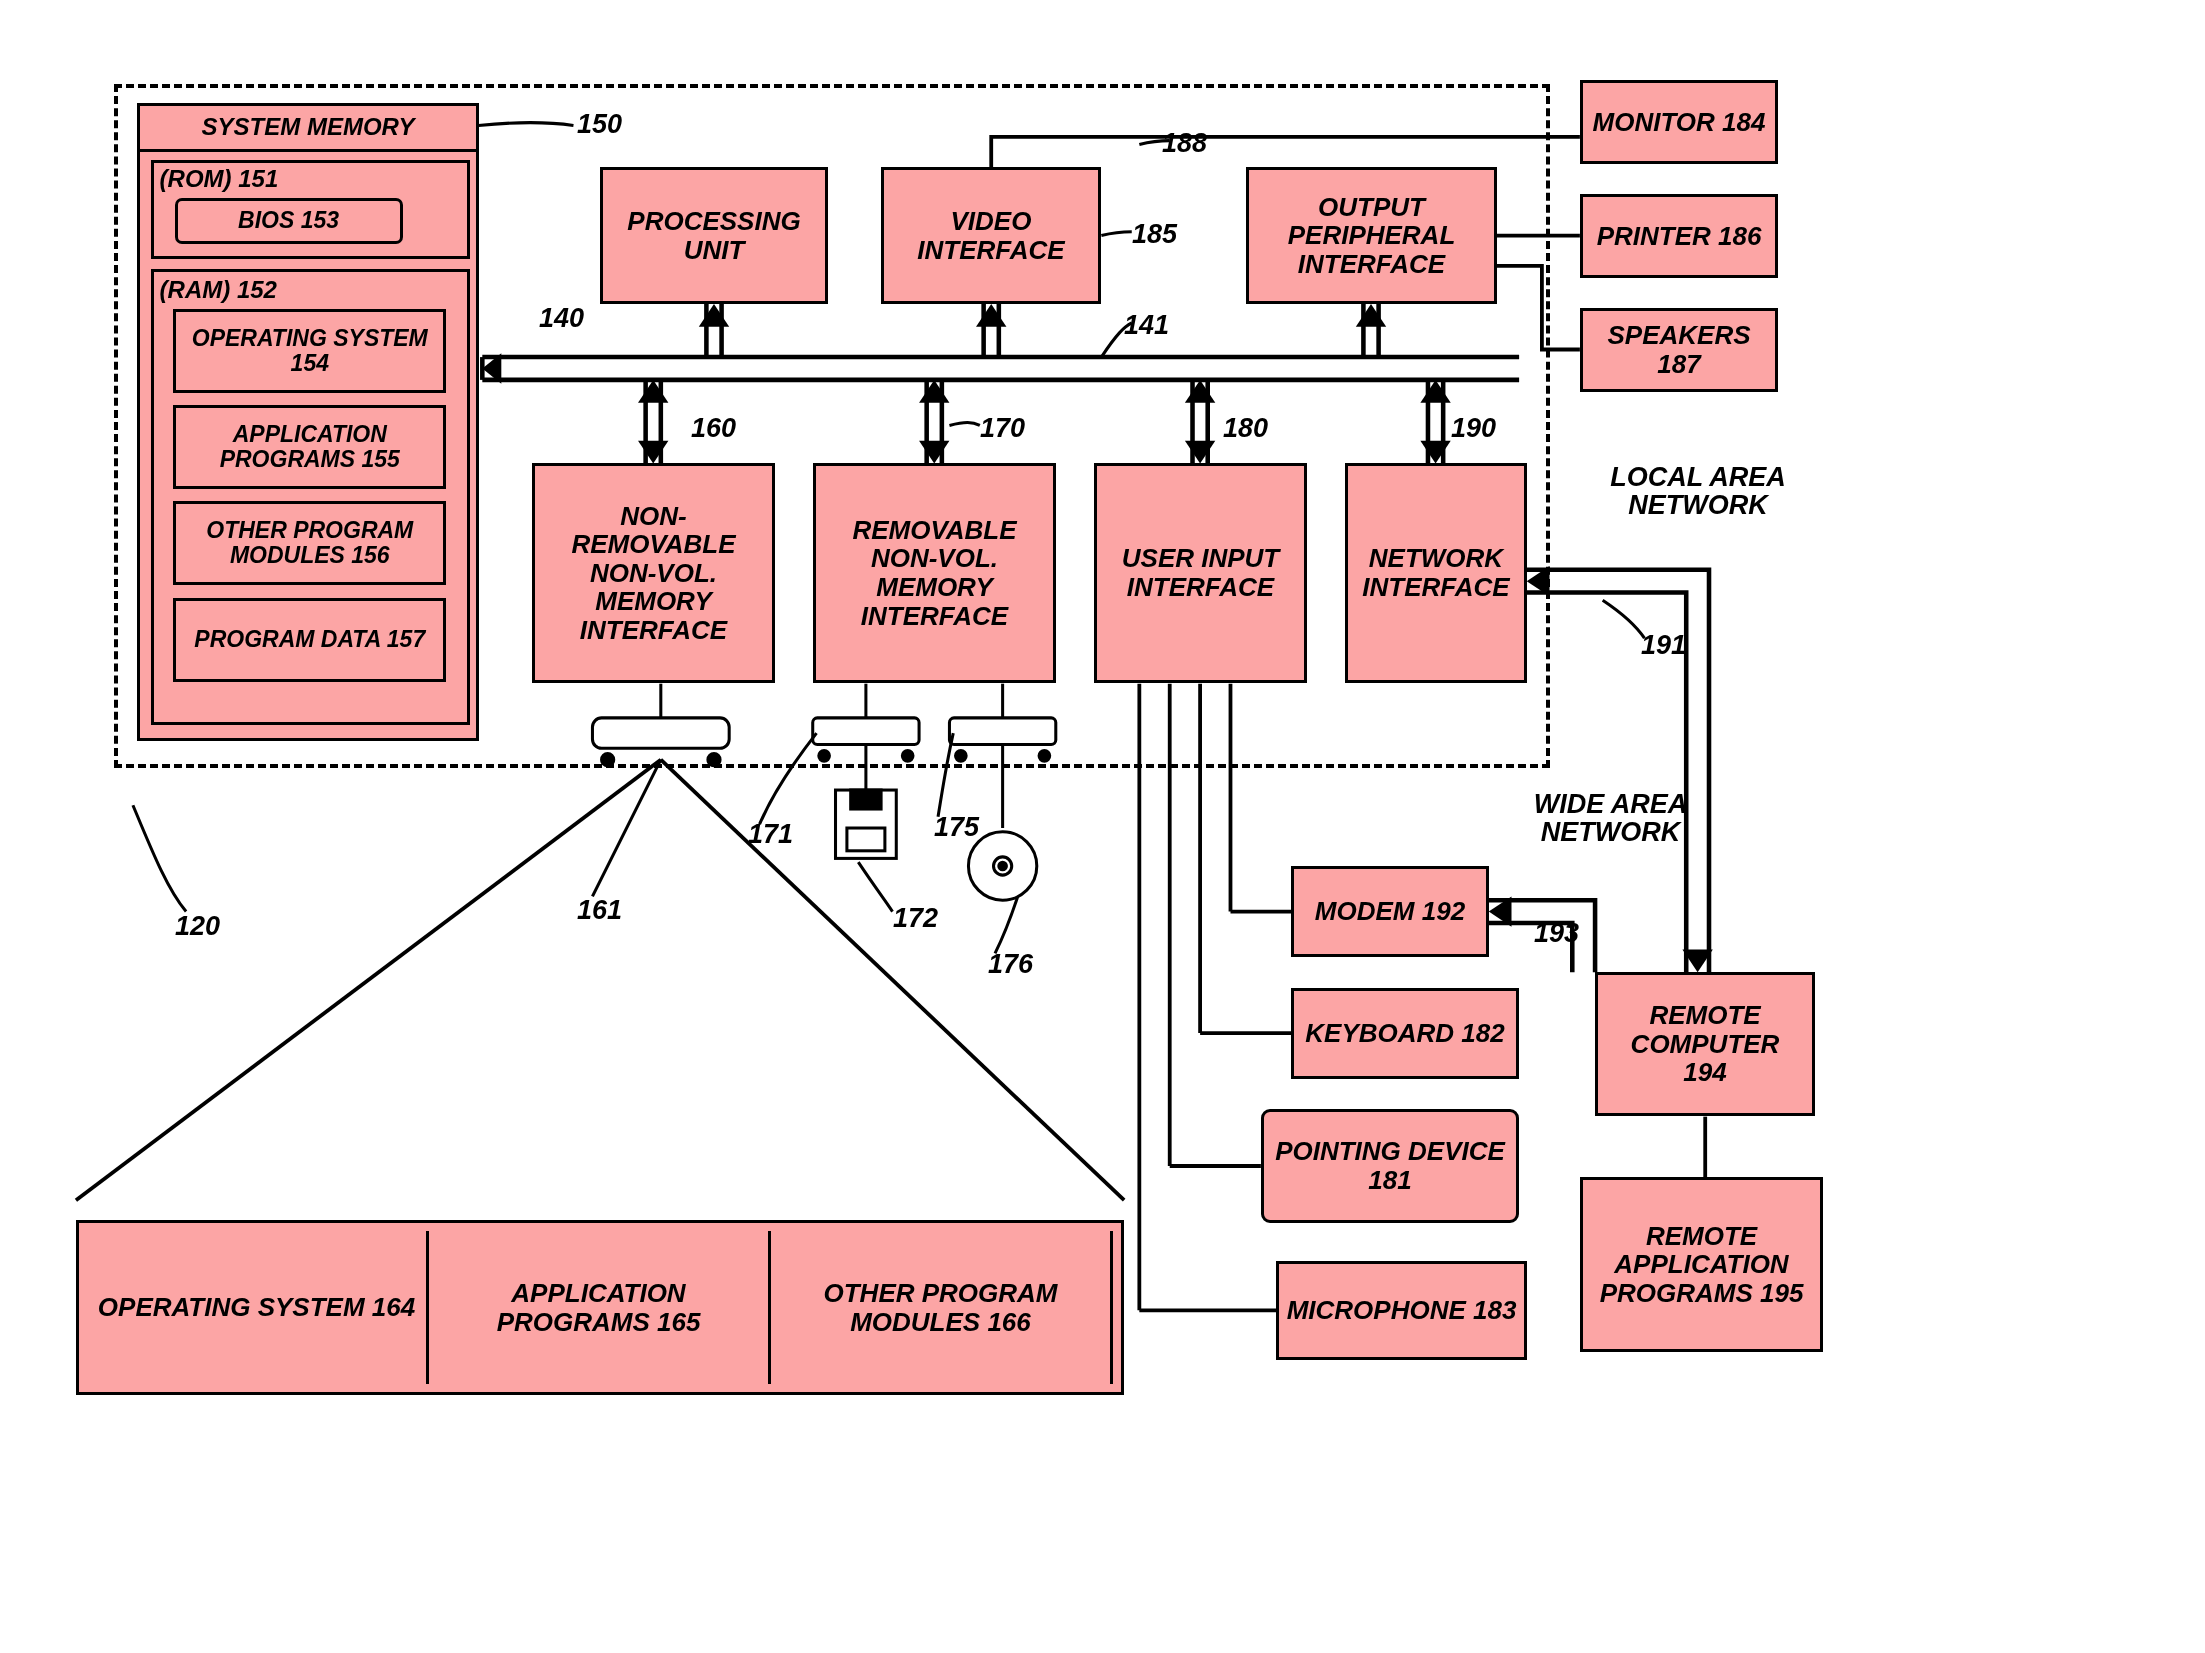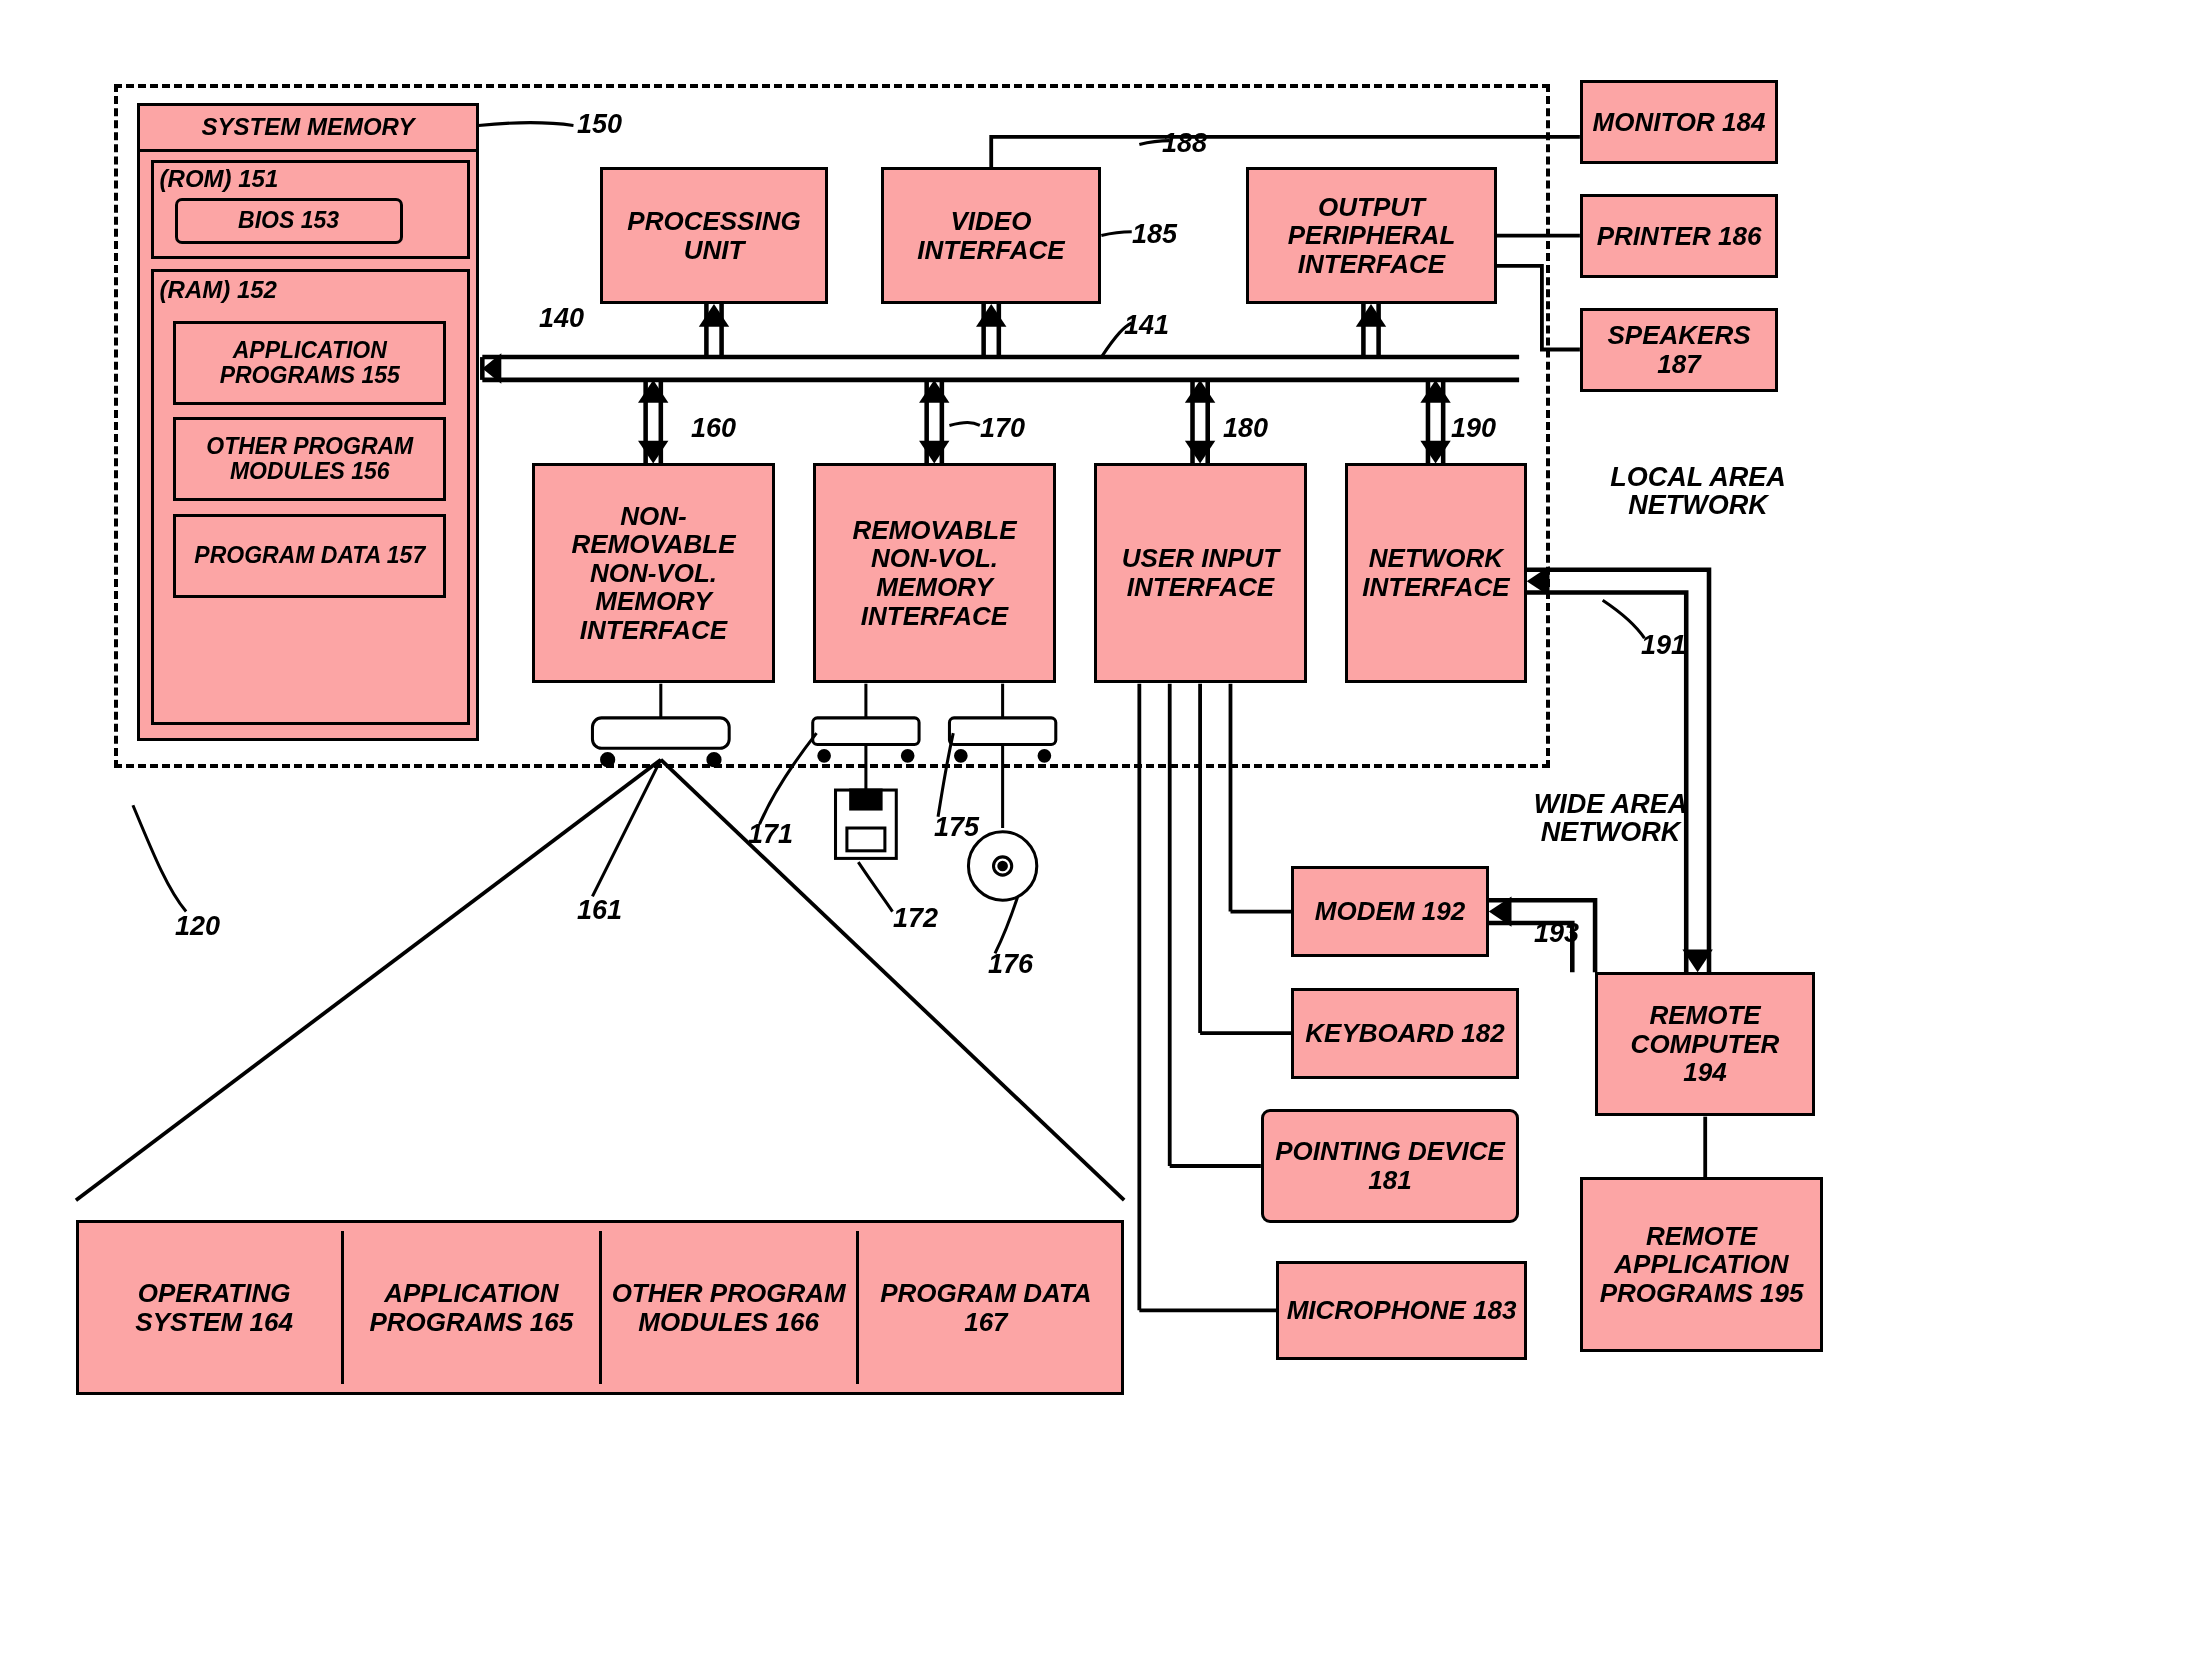--- a/index.html
+++ b/index.html
@@ -51,20 +51,21 @@
 <div class="box" style="left:137px; top:103px; width:342px; height:638px; display:block; padding:0;">
   <div class="box" style="position:relative; border:none; border-bottom:3.8px solid #000; width:100%; height:46px; font-size:24px;">SYSTEM MEMORY</div>
 
   <div class="box" style="position:relative; left:10.6px; top:7.6px; width:319px; height:99px; display:block; text-align:left; padding:3px 6px;">
     <div style="font-size:24px; text-align:left;">(ROM) 151</div>
     <div class="box" style="position:relative; left:15px; top:6px; width:228px; height:46px; font-size:23px;border-radius:7px;">BIOS 153</div>
   </div>
 
   <div class="box" style="position:relative; left:10.6px; top:18px; width:319px; height:456px; display:block; text-align:left; padding:4.6px 6px;">
     <div style="font-size:24px; text-align:left;">(RAM) 152</div>
+    <div class="box" style="position:relative; left:13.7px; top:6px; width:273px; height:84px; font-size:23px;">OPERATING SYSTEM 154</div>
     <div class="box" style="position:relative; left:13.7px; top:18px; width:273px; height:84px; font-size:23px;">APPLICATION PROGRAMS 155</div>
     <div class="box" style="position:relative; left:13.7px; top:30px; width:273px; height:84px; font-size:23px;">OTHER PROGRAM MODULES 156</div>
     <div class="box" style="position:relative; left:13.7px; top:43px; width:273px; height:84px; font-size:23px;">PROGRAM DATA 157</div>
   </div>
 </div>
 
 <div class="box" style="left:600px; top:167px; width:228px; height:137px;">PROCESSING UNIT</div>
 <div class="box" style="left:881px; top:167px; width:220px; height:137px;">VIDEO INTERFACE</div>
 <div class="box" style="left:1246px; top:167px; width:251px; height:137px;">OUTPUT PERIPHERAL INTERFACE</div>
 
@@ -82,21 +83,20 @@
 <div class="box" style="left:1261px; top:1109px; width:258px; height:114px;border-radius:9px;">POINTING DEVICE 181</div>
 <div class="box" style="left:1276px; top:1261px; width:251px; height:99px;">MICROPHONE 183</div>
 
 <div class="box" style="left:1595px; top:972px; width:220px; height:144px;">REMOTE COMPUTER 194</div>
 <div class="box" style="left:1580px; top:1177px; width:243px; height:175px;">REMOTE APPLICATION PROGRAMS 195</div>
 
 <div class="box" style="left:76px; top:1220px; width:1048px; height:175px; padding:8px; display:flex;">
   <div class="box" style="position:relative; border:none; border-right:3.8px solid #000; flex:1; height:100%;">OPERATING SYSTEM 164</div>
   <div class="box" style="position:relative; border:none; border-right:3.8px solid #000; flex:1; height:100%;">APPLICATION PROGRAMS 165</div>
   <div class="box" style="position:relative; border:none; border-right:3.8px solid #000; flex:1; height:100%;">OTHER PROGRAM MODULES 166</div>
-  <div class="box" style="position:relative; border:none; flex:1; height:100%;">PROGRAM DATA 167</div>
 </div>
 
 <div class="label" style="left:577px; top:110px;">150</div>
 <div class="label" style="left:539px; top:304px;">140</div>
 <div class="label" style="left:1132px; top:220px;">185</div>
 <div class="label" style="left:1162px; top:129px;">188</div>
 <div class="label" style="left:1124px; top:311px;">141</div>
 <div class="label" style="left:691px; top:414px;">160</div>
 <div class="label" style="left:980px; top:414px;">170</div>
 <div class="label" style="left:1223px; top:414px;">180</div>

